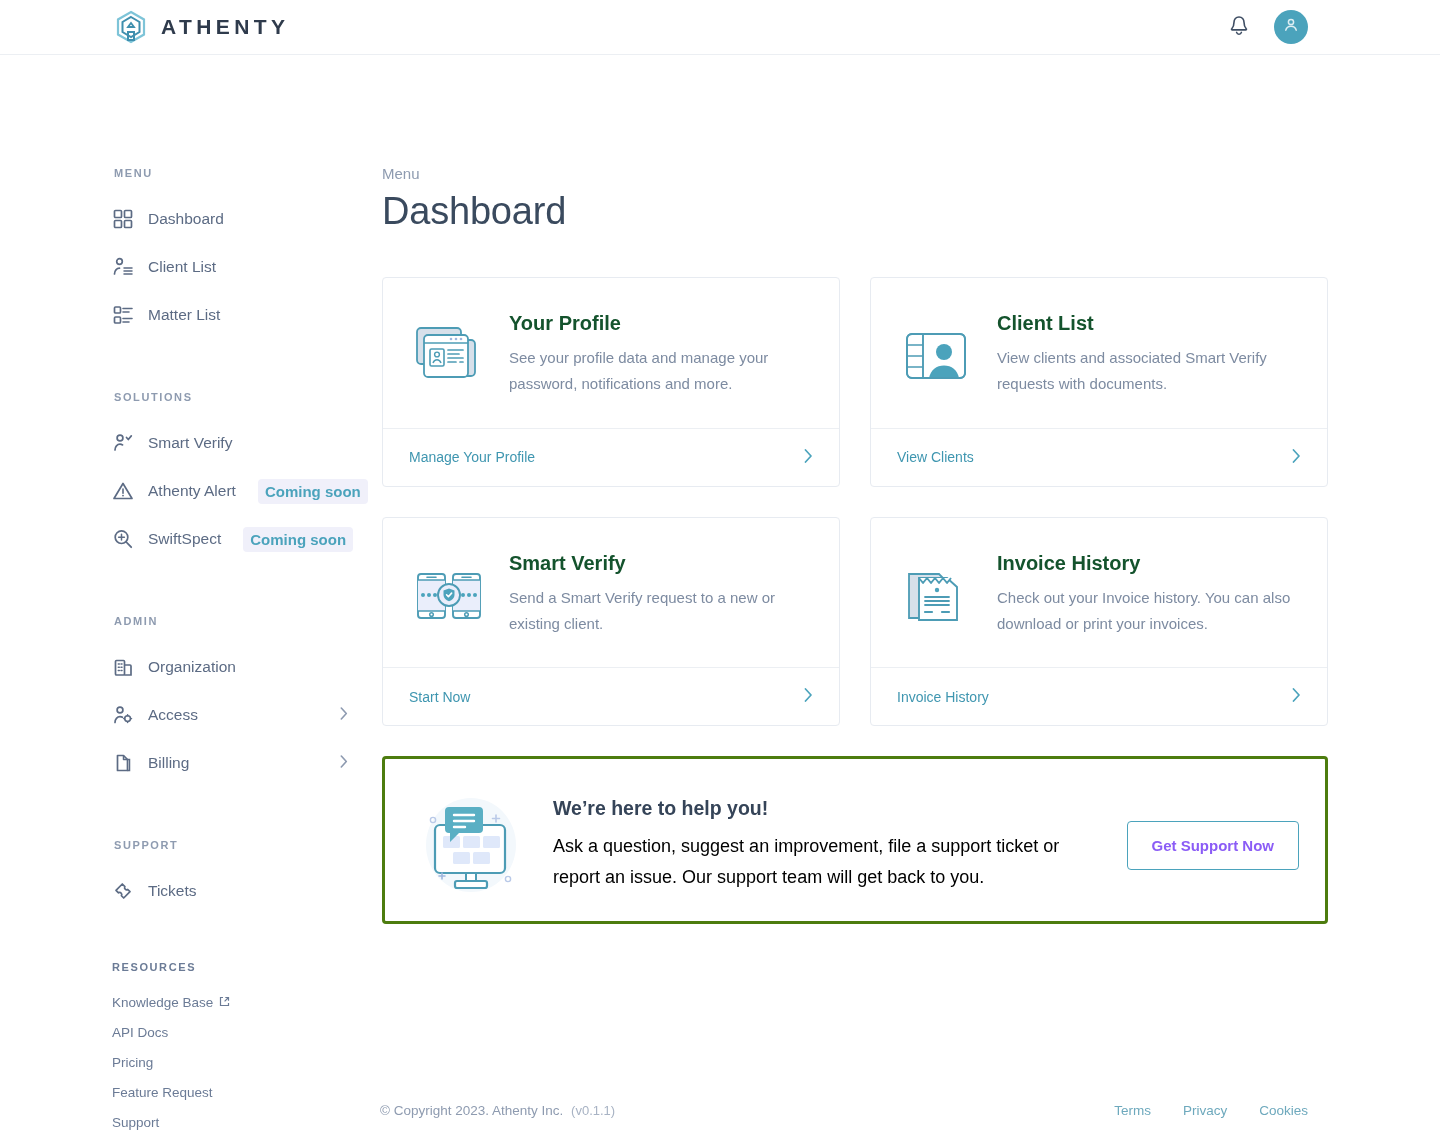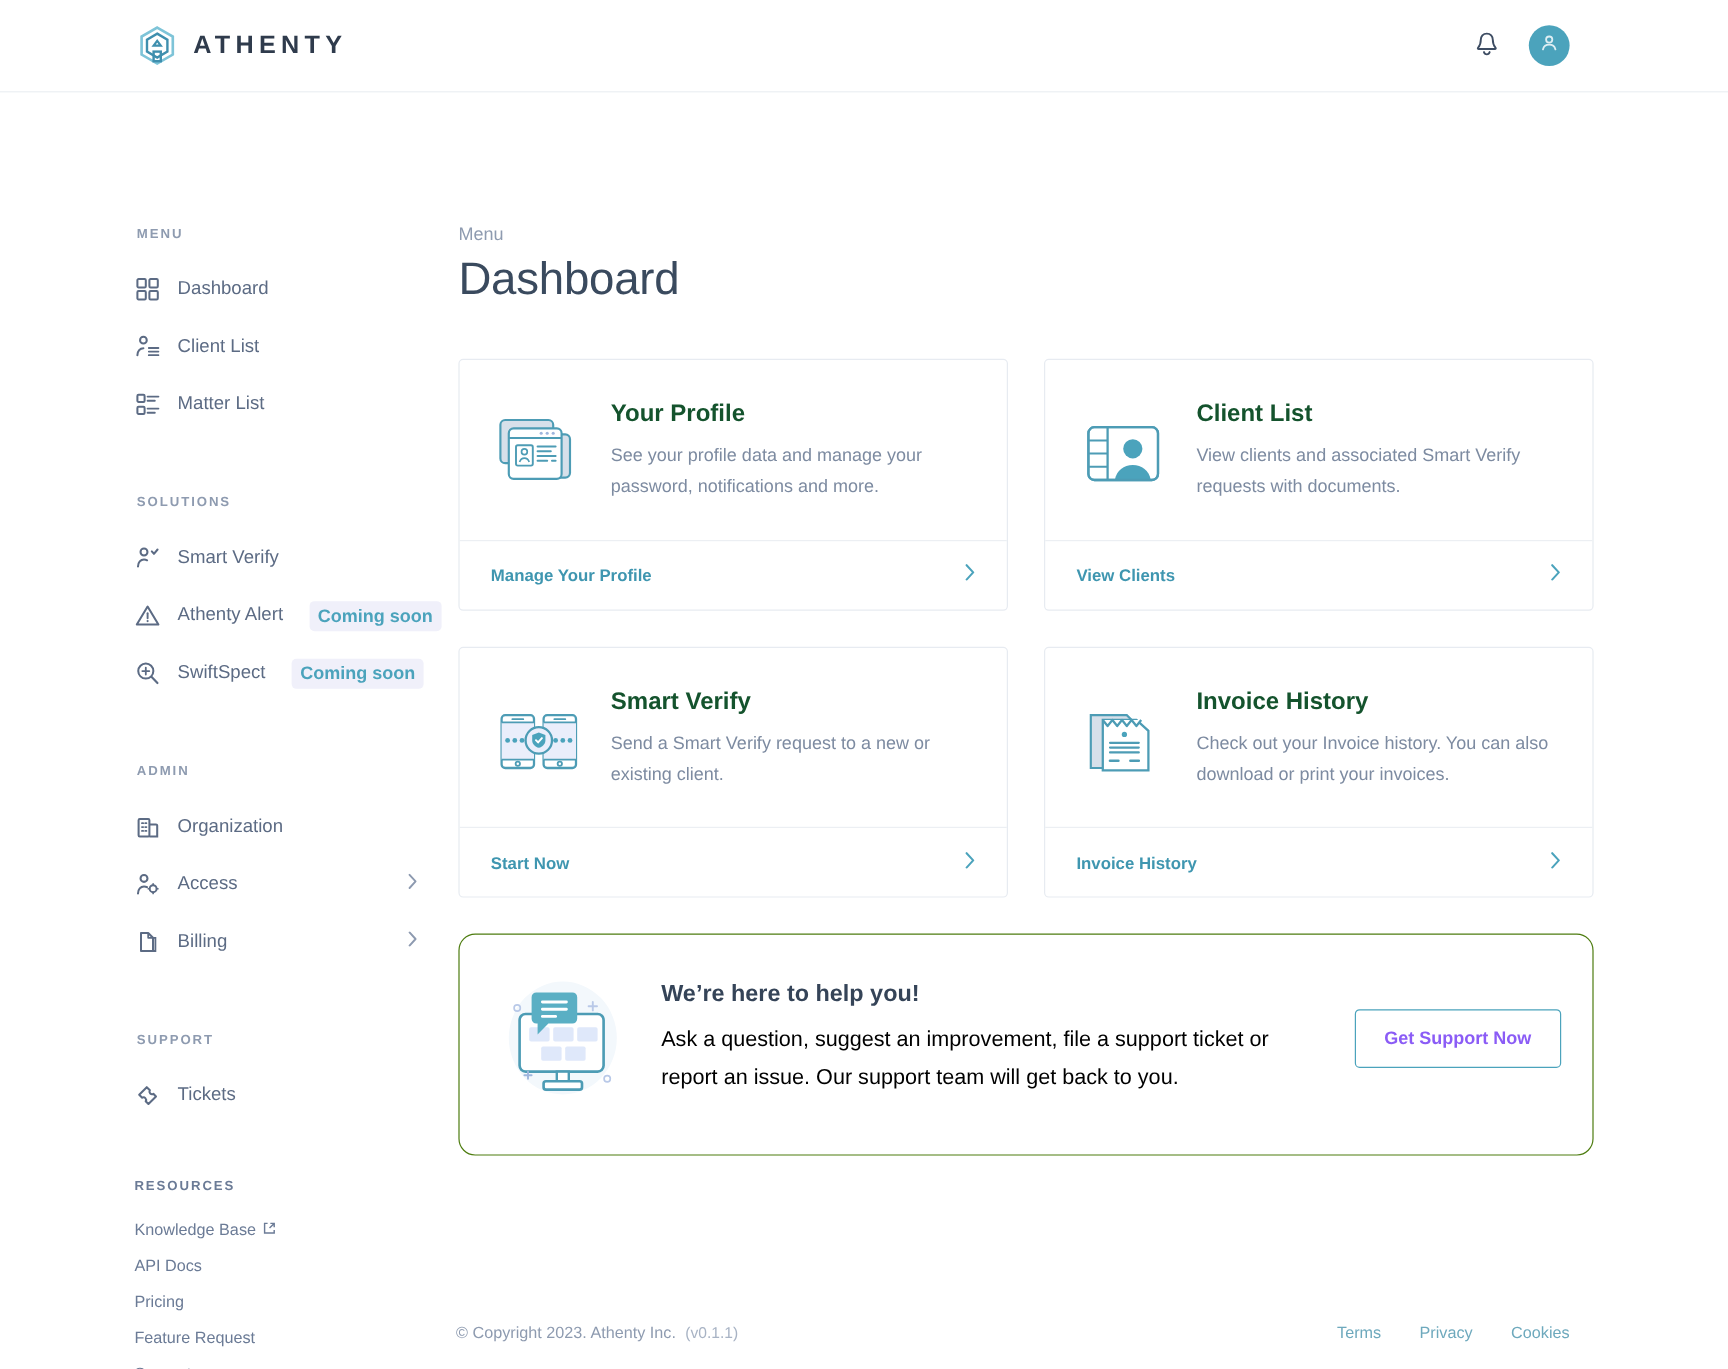--- a/index.html
+++ b/index.html
@@ -6,21 +6,21 @@
   html, body {
     width: 1440px; height: 1141px;
     background: #ffffff;
     font-family: "Liberation Sans", sans-serif;
     color: #3c4a5c;
     overflow: hidden;
   }
 
   
   .topbar {
-    height: 77px;
+    height: 55px;
     border-bottom: 1px solid #eceff3;
     display: flex;
     align-items: center;
     padding: 0 132px 0 115px;
     justify-content: space-between;
   }
   .brand { display: flex; align-items: center; gap: 14px; }
   .brand-logo { width: 32px; height: 34px; display: block; }
   .brand-name {
     font-size: 21px; font-weight: bold; letter-spacing: 4.4px;
@@ -95,28 +95,28 @@
   .card-title {
     font-size: 20px; font-weight: bold; color: #14532d; margin-bottom: 10px;
   }
   .card-desc { font-size: 15px; line-height: 1.75; color: #7d8ba1; max-width: 300px; }
   .card-foot {
     border-top: 1px solid #eceff3;
     height: 58px; display: flex; align-items: center;
     justify-content: space-between;
     padding: 0 26px 0 26px; cursor: pointer;
   }
-  .card-link { font-size: 14px; font-weight: bold; color: #3f96b0; }
+  .card-link { font-size: 14px; font-weight: normal; color: #3f96b0; }
   .card-foot .chev { color: #4ba3bc; font-size: 15px; }
 
   
   .banner {
-    border: 1px solid #4d7c0f; border-radius: 14px; background: #fff;
+    border: 3px solid #4d7c0f; border-radius: 4px; background: #fff;
     display: flex; align-items: center; gap: 30px;
-    padding: 34px 26px 45px 34px;
+    padding: 34px 26px 24px 34px;
   }
   .banner-ico { flex: 0 0 104px; width: 104px; height: 104px; }
   .banner-text { flex: 1; }
   .banner-title {
     font-size: 19.5px; font-weight: bold; color: #354458; margin-bottom: 11px;
   }
   .banner-desc { font-size: 18px; line-height: 1.75; color: #000000; max-width: 545px; }
   .btn-support {
     border: 1px solid #4ba3bc; border-radius: 4px; background: #fff;
     color: #8b5cf6; font-size: 15px; font-weight: bold;

